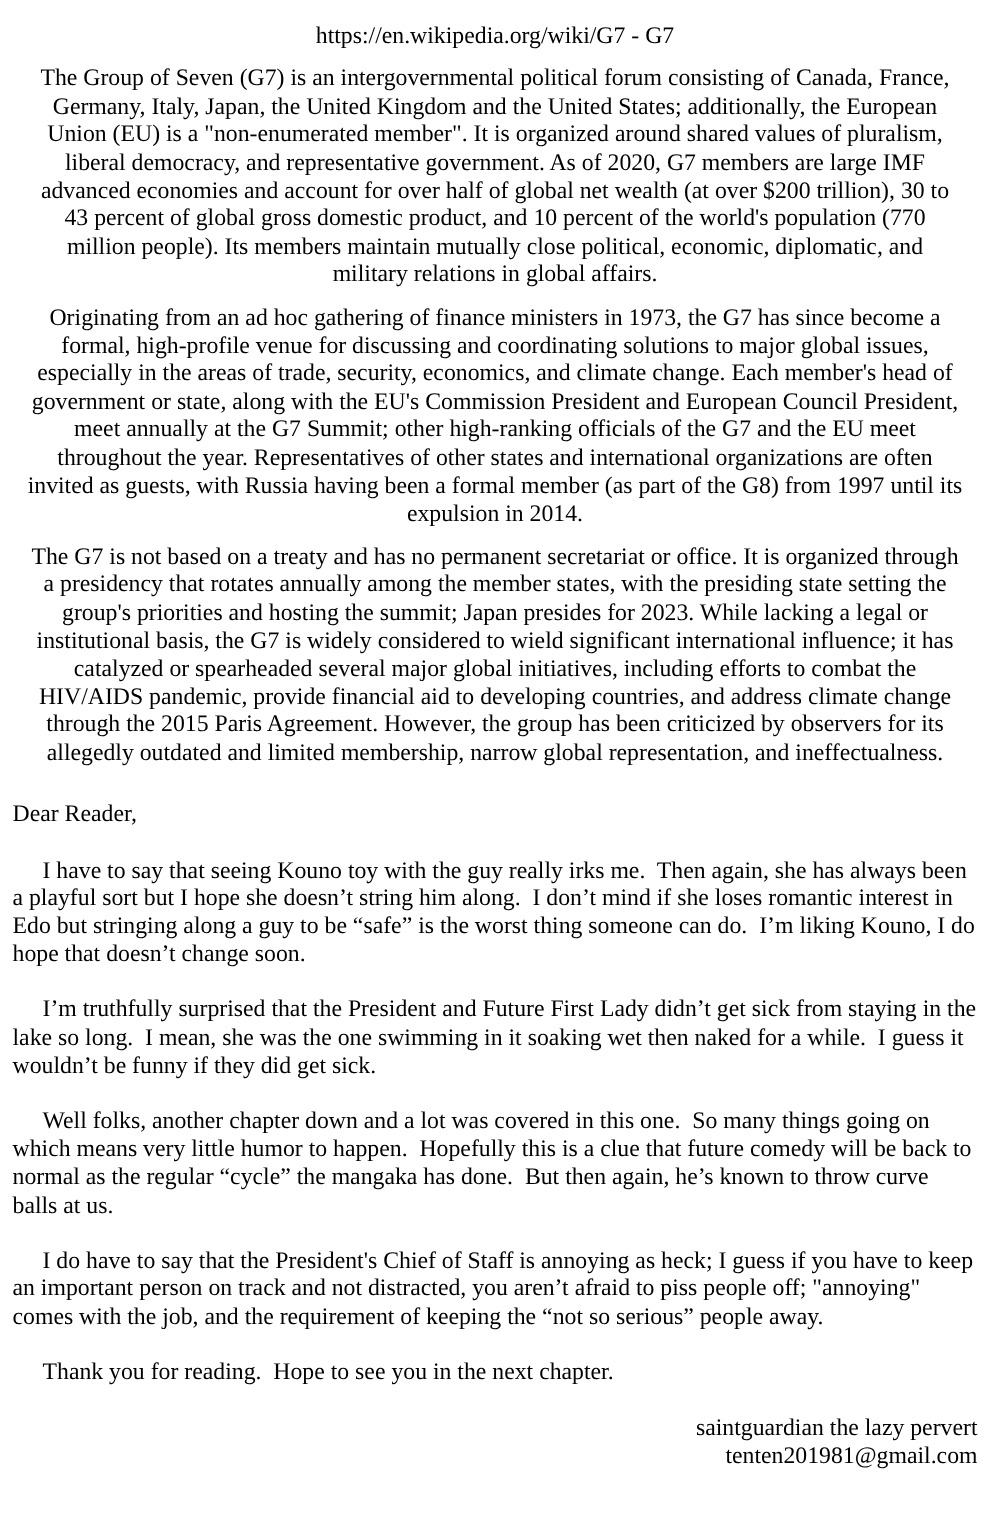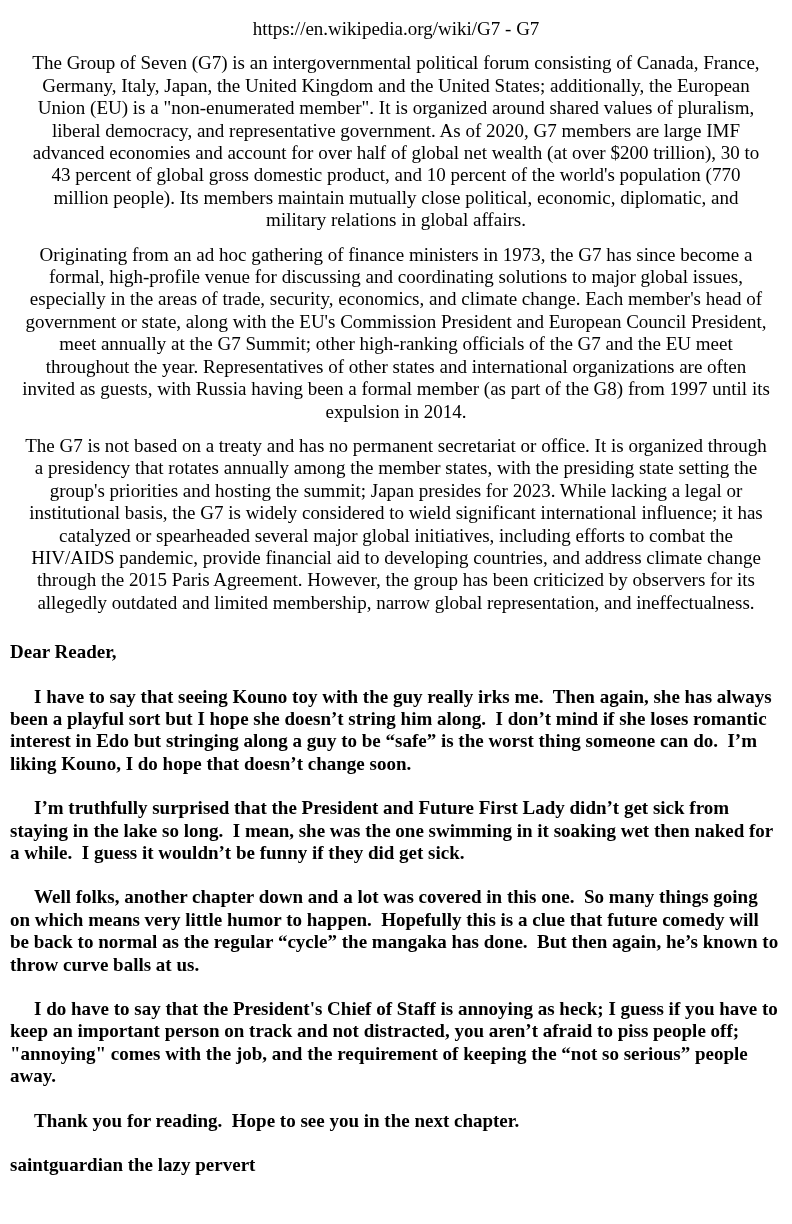--- a/index.html
+++ b/index.html
@@ -21,38 +21,38 @@
     padding: 6px 10px 0 10px;
     font-size: 19px;
     line-height: 22.4px;
   }
   .wiki-section p {
     margin: 12px;
     text-align: center;
   }
   .letter {
     text-align: left;
-    font-weight: bold;
   }
   .letter p {
     margin: 0;
   }
   .salutation {
     margin-top: 27px !important;
   }
   .body-para {
     margin-top: 22px !important;
     text-indent: 24px;
     white-space: pre-wrap;
   }
   .closing {
     margin-top: 23px !important;
   }
   .signature {
     margin-top: 22px;
+    text-align: right;
   }
   .signature p {
     margin: 0;
   }
 </style>
 </head>
 <body>
 
 <div class="page">
 
@@ -65,16 +65,17 @@
 
   <div class="letter">
     <p class="salutation">Dear Reader,</p>
     <p class="body-para">I have to say that seeing Kouno toy with the guy really irks me.  Then again, she has always been a playful sort but I hope she doesn’t string him along.  I don’t mind if she loses romantic interest in Edo but stringing along a guy to be “safe” is the worst thing someone can do.  I’m liking Kouno, I do hope that doesn’t change soon.</p>
     <p class="body-para">I’m truthfully surprised that the President and Future First Lady didn’t get sick from staying in the lake so long.  I mean, she was the one swimming in it soaking wet then naked for a while.  I guess it wouldn’t be funny if they did get sick.</p>
     <p class="body-para">Well folks, another chapter down and a lot was covered in this one.  So many things going on which means very little humor to happen.  Hopefully this is a clue that future comedy will be back to normal as the regular “cycle” the mangaka has done.  But then again, he’s known to throw curve balls at us.</p>
     <p class="body-para">I do have to say that the President's Chief of Staff is annoying as heck; I guess if you have to keep an important person on track and not distracted, you aren’t afraid to piss people off; "annoying" comes with the job, and the requirement of keeping the “not so serious” people away.</p>
     <p class="body-para">Thank you for reading.  Hope to see you in the next chapter.</p>
     <div class="signature">
       <p>saintguardian the lazy pervert</p>
+      <p>tenten201981@gmail.com</p>
     </div>
   </div>
 
 </div>
 
 </body></html>

